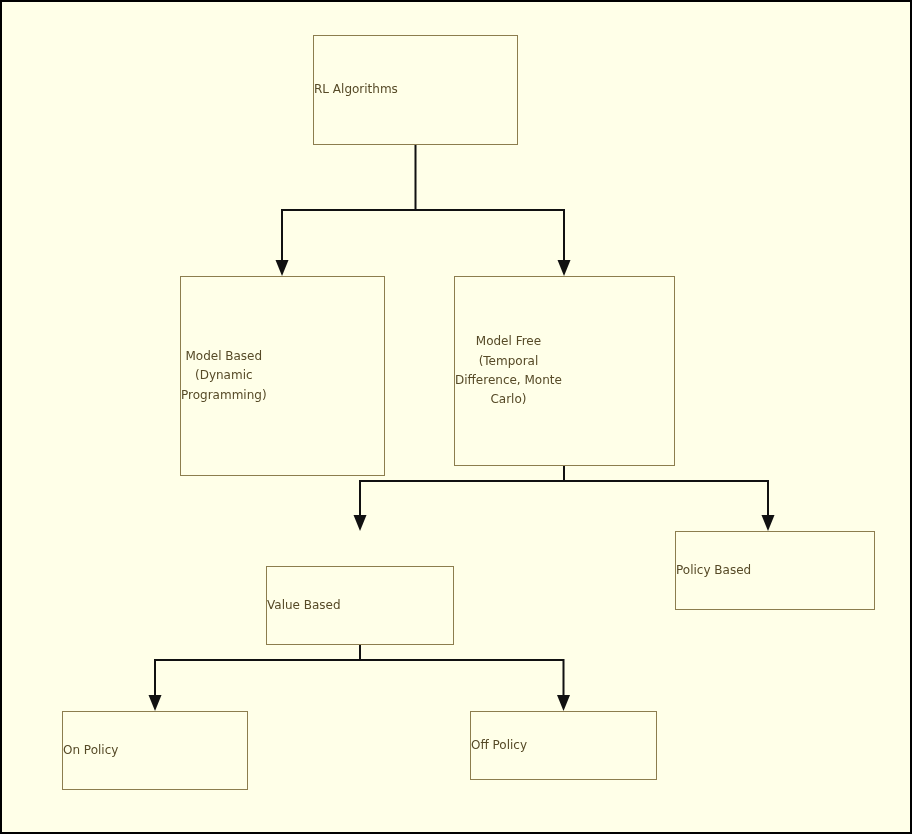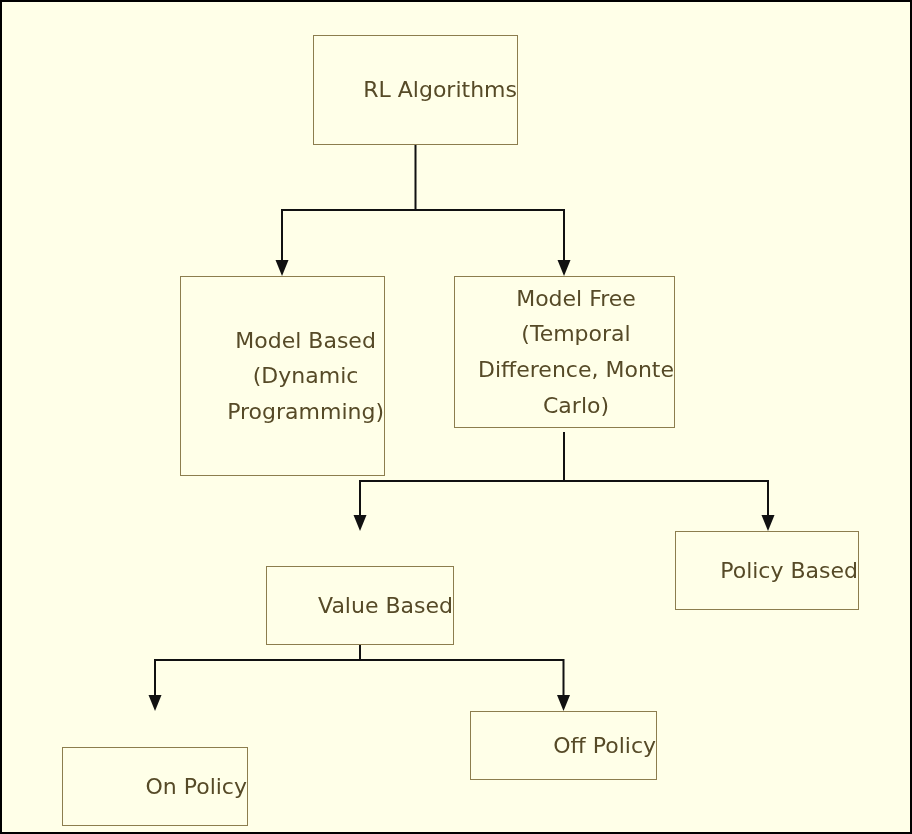--- a/index.html
+++ b/index.html
@@ -29,32 +29,32 @@
   .edge-line { stroke: var(--edge); stroke-width: 2; fill: none; }
   .edge-arrow { fill: var(--edge); stroke: none; }
   .node {
     position: absolute;
     box-sizing: border-box;
     border: 1px solid var(--node-border);
     background: var(--node-fill);
     color: var(--node-text);
     display: flex;
     align-items: center;
-    justify-content: flex-end;
+    justify-content: flex-start;
     text-align: center;
-    font-size: 22px;
+    font-size: 12px;
     line-height: 1.62;
   }
   .node .label { white-space: pre-line; }
   .node-rl          { left: 311px; top: 33px;  width: 205px; height: 110px; }
   .node-model-based { left: 178px; top: 274px; width: 205px; height: 200px; }
-  .node-model-free  { left: 452px; top: 274px; width: 221px; height: 152px; }
+  .node-model-free  { left: 452px; top: 274px; width: 221px; height: 190px; }
   .node-value-based { left: 264px; top: 529px; width: 188px; height: 79px; margin-top: 35px; }
-  .node-policy-based{ left: 673px; top: 529px; width: 184px; height: 79px; }
-  .node-on-policy   { left: 60px;  top: 709px; width: 186px; height: 79px; margin-top: 36px; }
+  .node-policy-based{ left: 673px; top: 529px; width: 200px; height: 79px; }
+  .node-on-policy   { left: 60px;  top: 709px; width: 186px; height: 79px; }
   .node-off-policy  { left: 468px; top: 709px; width: 187px; height: 69px; }
 </style>
 </head>
 <body>
 
 <div class="canvas">
 
   <svg class="edges-layer" viewBox="0 0 908 830" xmlns="http://www.w3.org/2000/svg" aria-hidden="true">
 
     <g>

